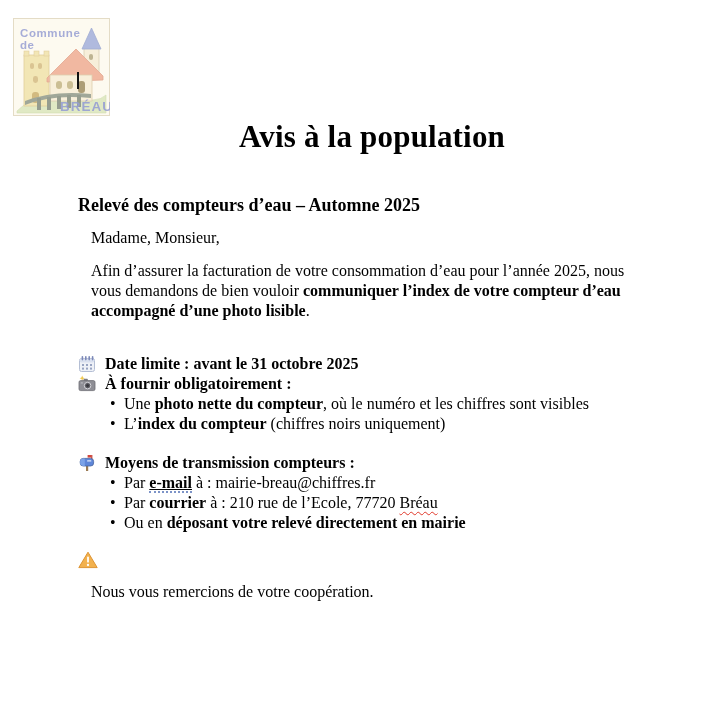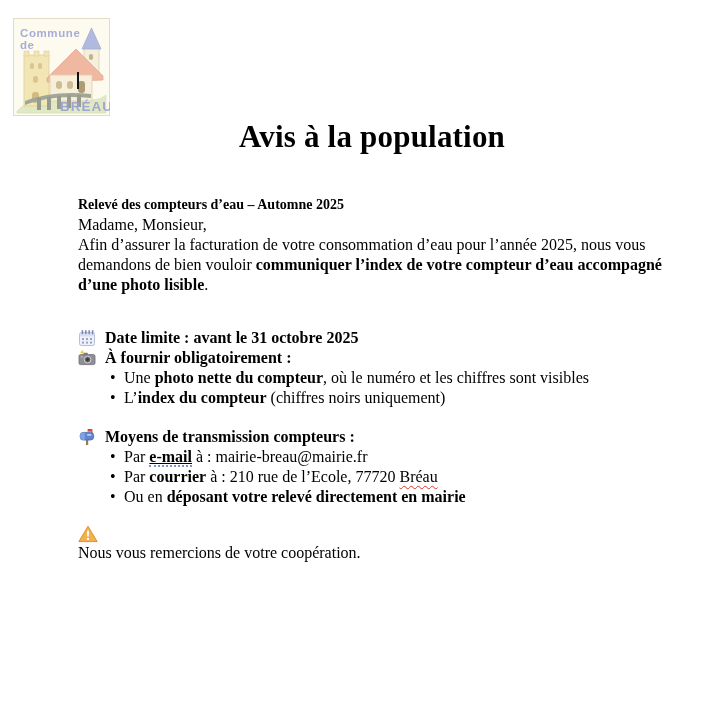--- a/index.html
+++ b/index.html
@@ -12,22 +12,22 @@
   .logo-word{font-family:"Liberation Sans",sans-serif;font-weight:bold;fill:#979fd3;}
   .text-cursor{position:absolute;left:77px;top:72px;width:2px;height:17px;background:#111;}
 
   
   .title-row{position:absolute;left:78px;top:108px;width:588px;height:42px;
              display:flex;align-items:center;justify-content:center;gap:15px;flex-direction:column;}
   .title-text{font-size:31px;font-weight:bold;letter-spacing:.2px;}
 
   
   .content{position:absolute;left:78px;top:195px;width:588px;font-size:16px;line-height:20px;}
-  .content p{margin:0;}
-  .doc-heading{font-size:14px;font-weight:bold;margin:0;line-height:20px;}
+  .content p{margin:13px;}
+  .doc-heading{font-size:18px;font-weight:bold;margin:0;line-height:20px;}
   .salutation{margin-top:23px;}
   .intro{margin-top:17px;}
   .b{font-weight:bold;}
   .section{display:flex;align-items:center;gap:9px;font-weight:bold;}
   .sec-deadline{margin-top:33px;}
   .sec-provide{}
   .sec-transmission{margin-top:19px;}
   .icon-18{width:18px;height:18px;flex:0 0 auto;}
   ul.doc-list{list-style:none;margin:0;padding:0;}
   .list-provide{margin-top:19px;}
@@ -147,21 +147,21 @@
         <rect x="9.6" y="1" width="3.6" height="2.6" fill="#d2483e"></rect>
         <rect x="8" y="10.5" width="2.2" height="6.5" fill="#9b7b54"></rect>
         <rect x="2.2" y="4.4" width="13.4" height="7.6" rx="3" fill="#5e86d8" stroke="#47659f" stroke-width="0.8"></rect>
         <path d="M2.2 8.2 a3 3 0 0 1 3-3.8 h1.6 v7.6 H5.2 a3 3 0 0 1 -3-3.8 Z" fill="#7ca3e8"></path>
         <rect x="9" y="6.2" width="4.4" height="1.4" rx="0.7" fill="#dfe9fa"></rect>
       </svg>
       <span>Moyens de transmission compteurs :</span>
     </div>
 
     <ul class="doc-list list-transmission">
-      <li><span class="bullet">•</span><span>Par </span><span class="b u-grammar">e-mail</span><span> à : mairie-breau@mairie.fr</span></li>
+      <li><span class="bullet">•</span><span>Par </span><span class="b u-grammar">e-mail</span><span> à : mairie-breau@chiffres.fr</span></li>
       <li><span class="bullet">•</span><span>Par </span><span class="b">courrier</span><span> à : 210 rue de l’Ecole, 77720 </span><span class="sp-red">Bréau</span></li>
       <li><span class="bullet">•</span><span>Ou en </span><span class="b">déposant votre relevé directement en mairie</span></li>
     </ul>
 
     <div class="warning-row">
       <svg class="icon-18" viewBox="0 0 20 18" xmlns="http://www.w3.org/2000/svg">
         <path d="M10 1.2 L19.2 16.6 L0.8 16.6 Z" fill="#f2b14e" stroke="#dd9434" stroke-width="1" stroke-linejoin="round"></path>
         <rect x="9.1" y="5.6" width="1.8" height="6" rx="0.9" fill="#fff"></rect>
         <circle cx="10" cy="14" r="1.15" fill="#fff"></circle>
       </svg>

